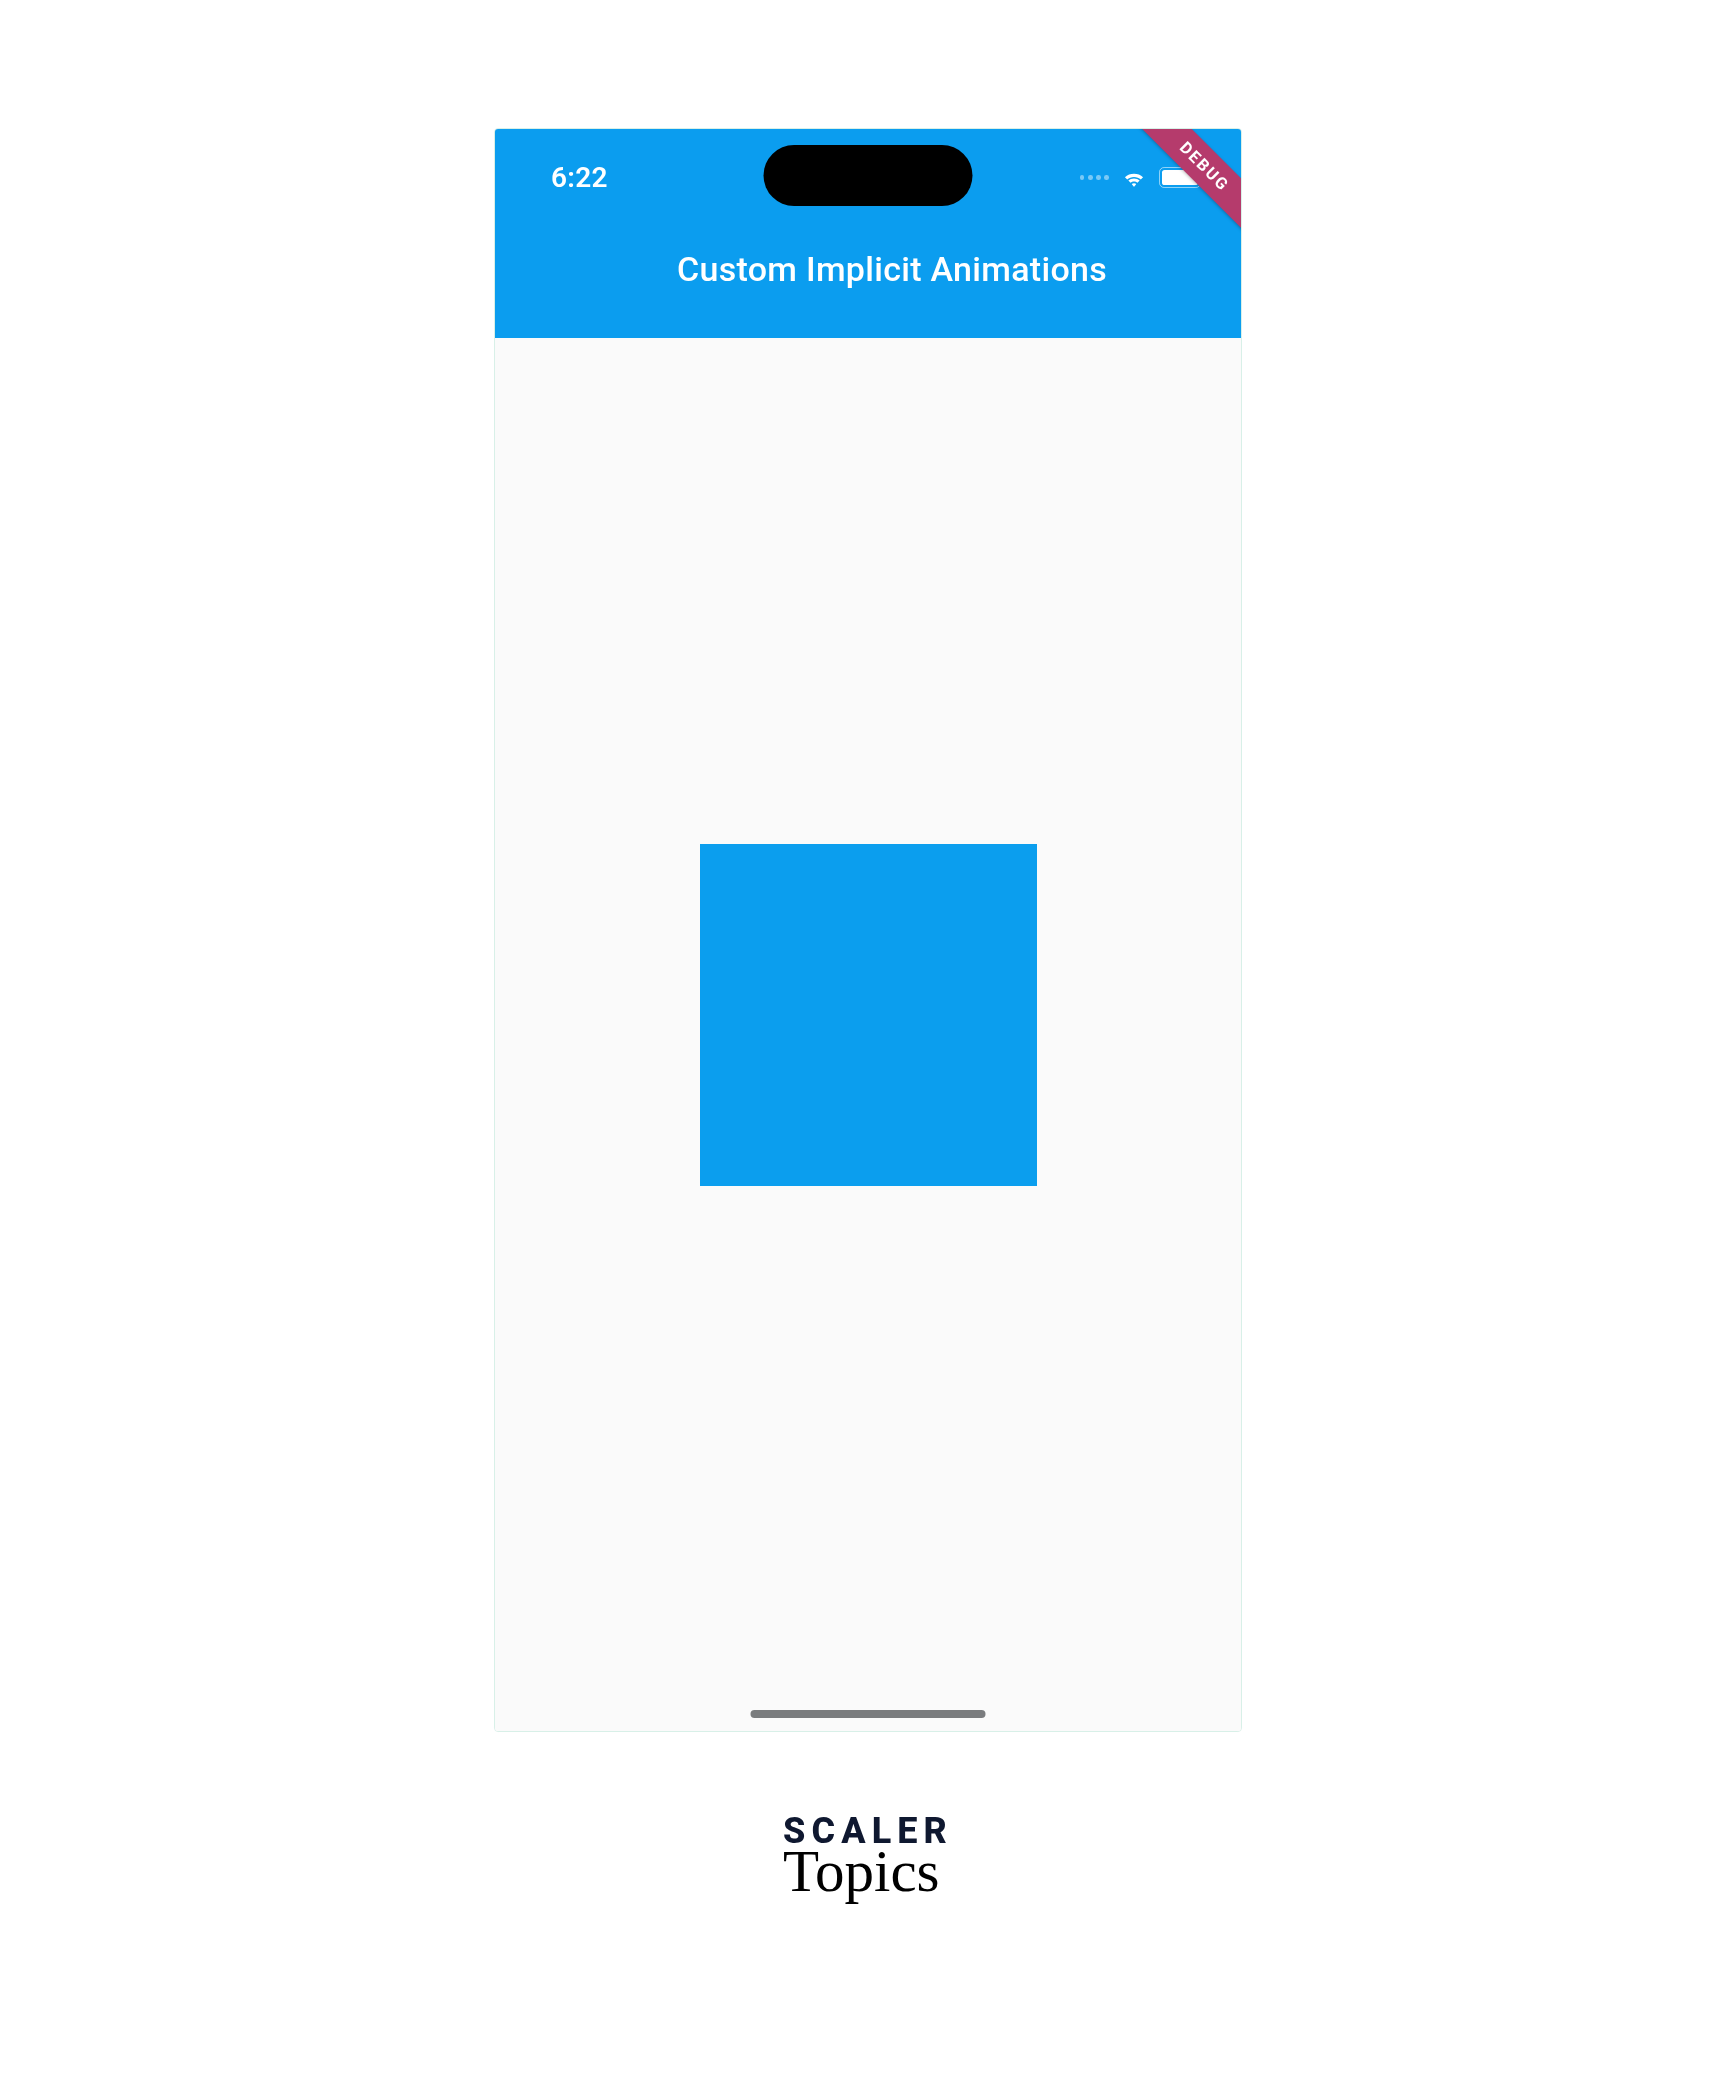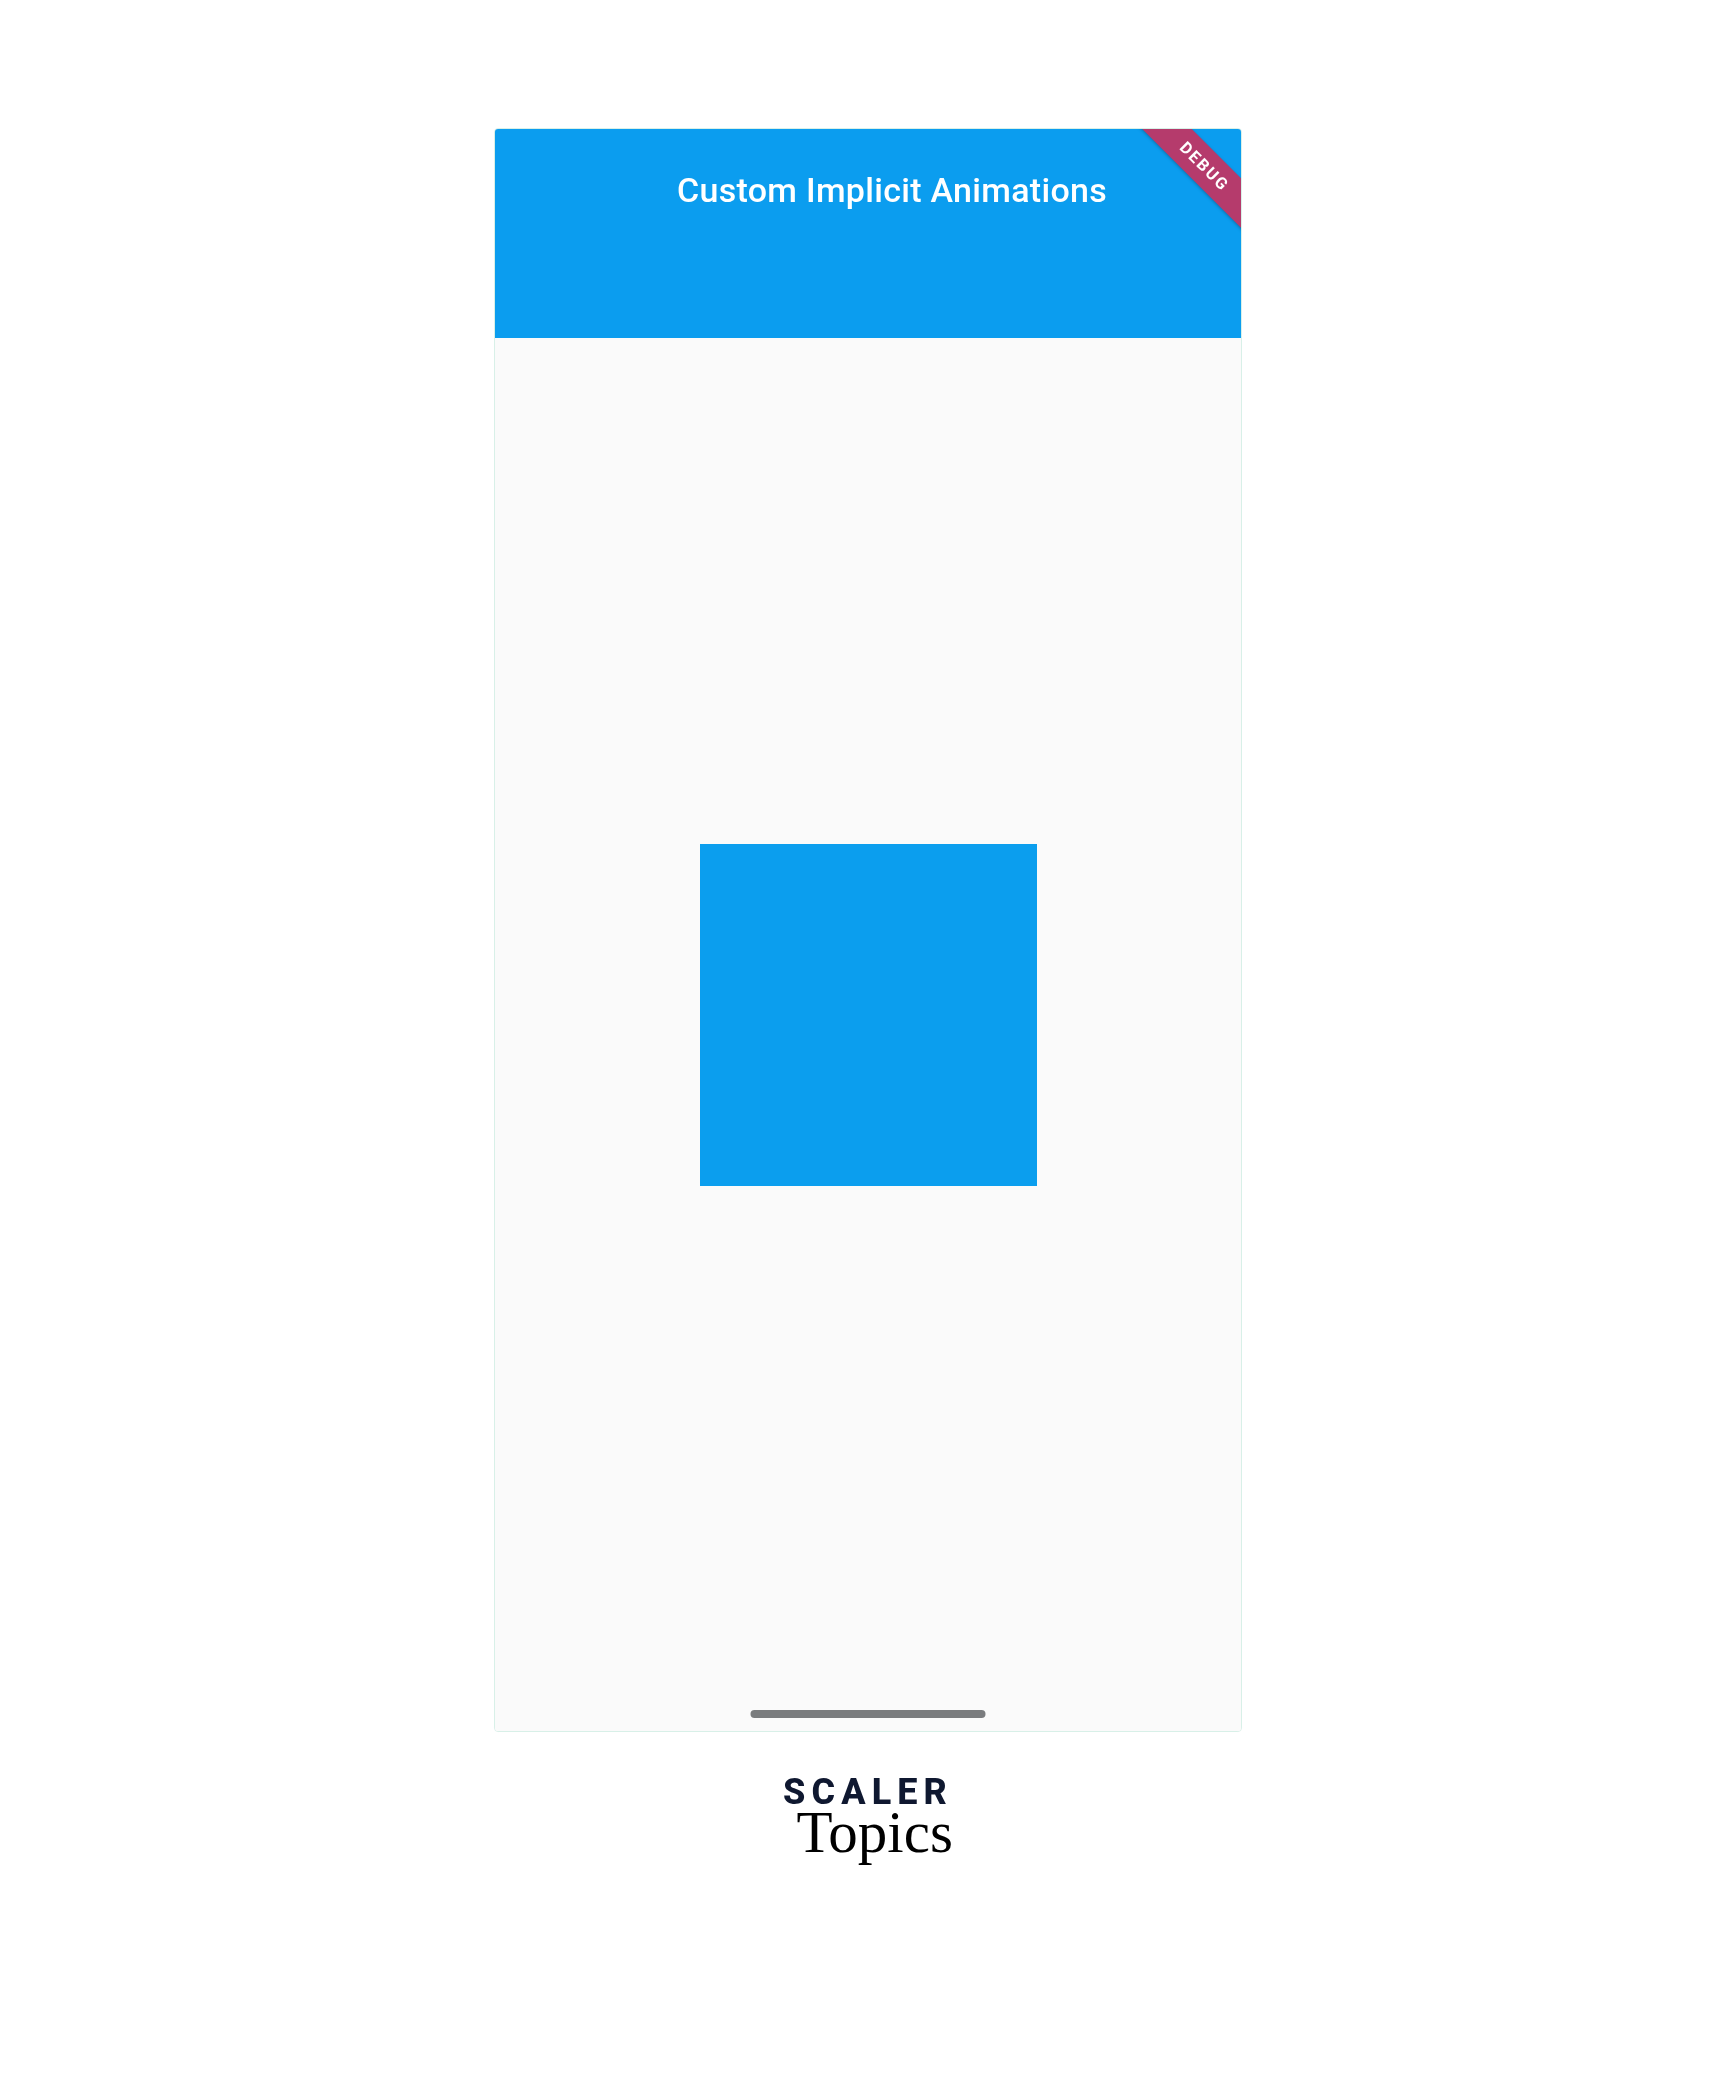--- a/index.html
+++ b/index.html
@@ -165,22 +165,22 @@
       bottom: 13.3px;
       left: 50%;
       transform: translateX(-50%);
       width: 235px;
       height: 8.2px;
       background: #7a7c7e;
       border-radius: 5.1px;
     }
     
     .brand-logo {
-      margin-top: 42px;
-      text-align: right;
+      margin-top: 81px;
+      text-align: left;
     }
     
     .brand-scaler {
       font-size: 36px;
       font-weight: 800;
       letter-spacing: 6.1px;
       color: #0f1830;
       line-height: 1;
     }
     
@@ -193,20 +193,45 @@
       font-weight: 500;
     }
   </style>
 </head>
 <body>
 
 <div class="device-frame">
 
   <div class="top-bar">
 
+    <div class="status-bar">
+      <div class="status-time">6:22</div>
+
+      <div class="dynamic-island"></div>
+
+      <div class="status-right">
+        <div class="signal-dots">
+          <div class="signal-dot"></div>
+          <div class="signal-dot"></div>
+          <div class="signal-dot"></div>
+          <div class="signal-dot"></div>
+        </div>
+        <svg class="wifi-icon" viewBox="0 0 24 18" fill="none">
+          <path d="M12 17.5 C12 17.5 10 15 10 15 C11 14 13 14 14 15 C14 15 12 17.5 12 17.5 Z" fill="#ffffff"></path>
+          <path d="M7 12 C9.5 9.5 14.5 9.5 17 12 L15 14 C13.5 12.5 10.5 12.5 9 14 Z" fill="#ffffff"></path>
+          <path d="M4 9 C8 5 16 5 20 9 L18 11 C15 8 9 8 6 11 Z" fill="#ffffff"></path>
+        </svg>
+        <div class="battery">
+          <div class="battery-body">
+            <div class="battery-fill"></div>
+          </div>
+          <div class="battery-tip"></div>
+        </div>
+      </div>
+    </div>
 
     <div class="app-bar-title">Custom Implicit Animations</div>
 
     <div class="debug-banner">DEBUG</div>
   </div>
 
   <div class="scaffold-body">
     <div class="animated-box"></div>
     <div class="home-indicator"></div>
   </div>

